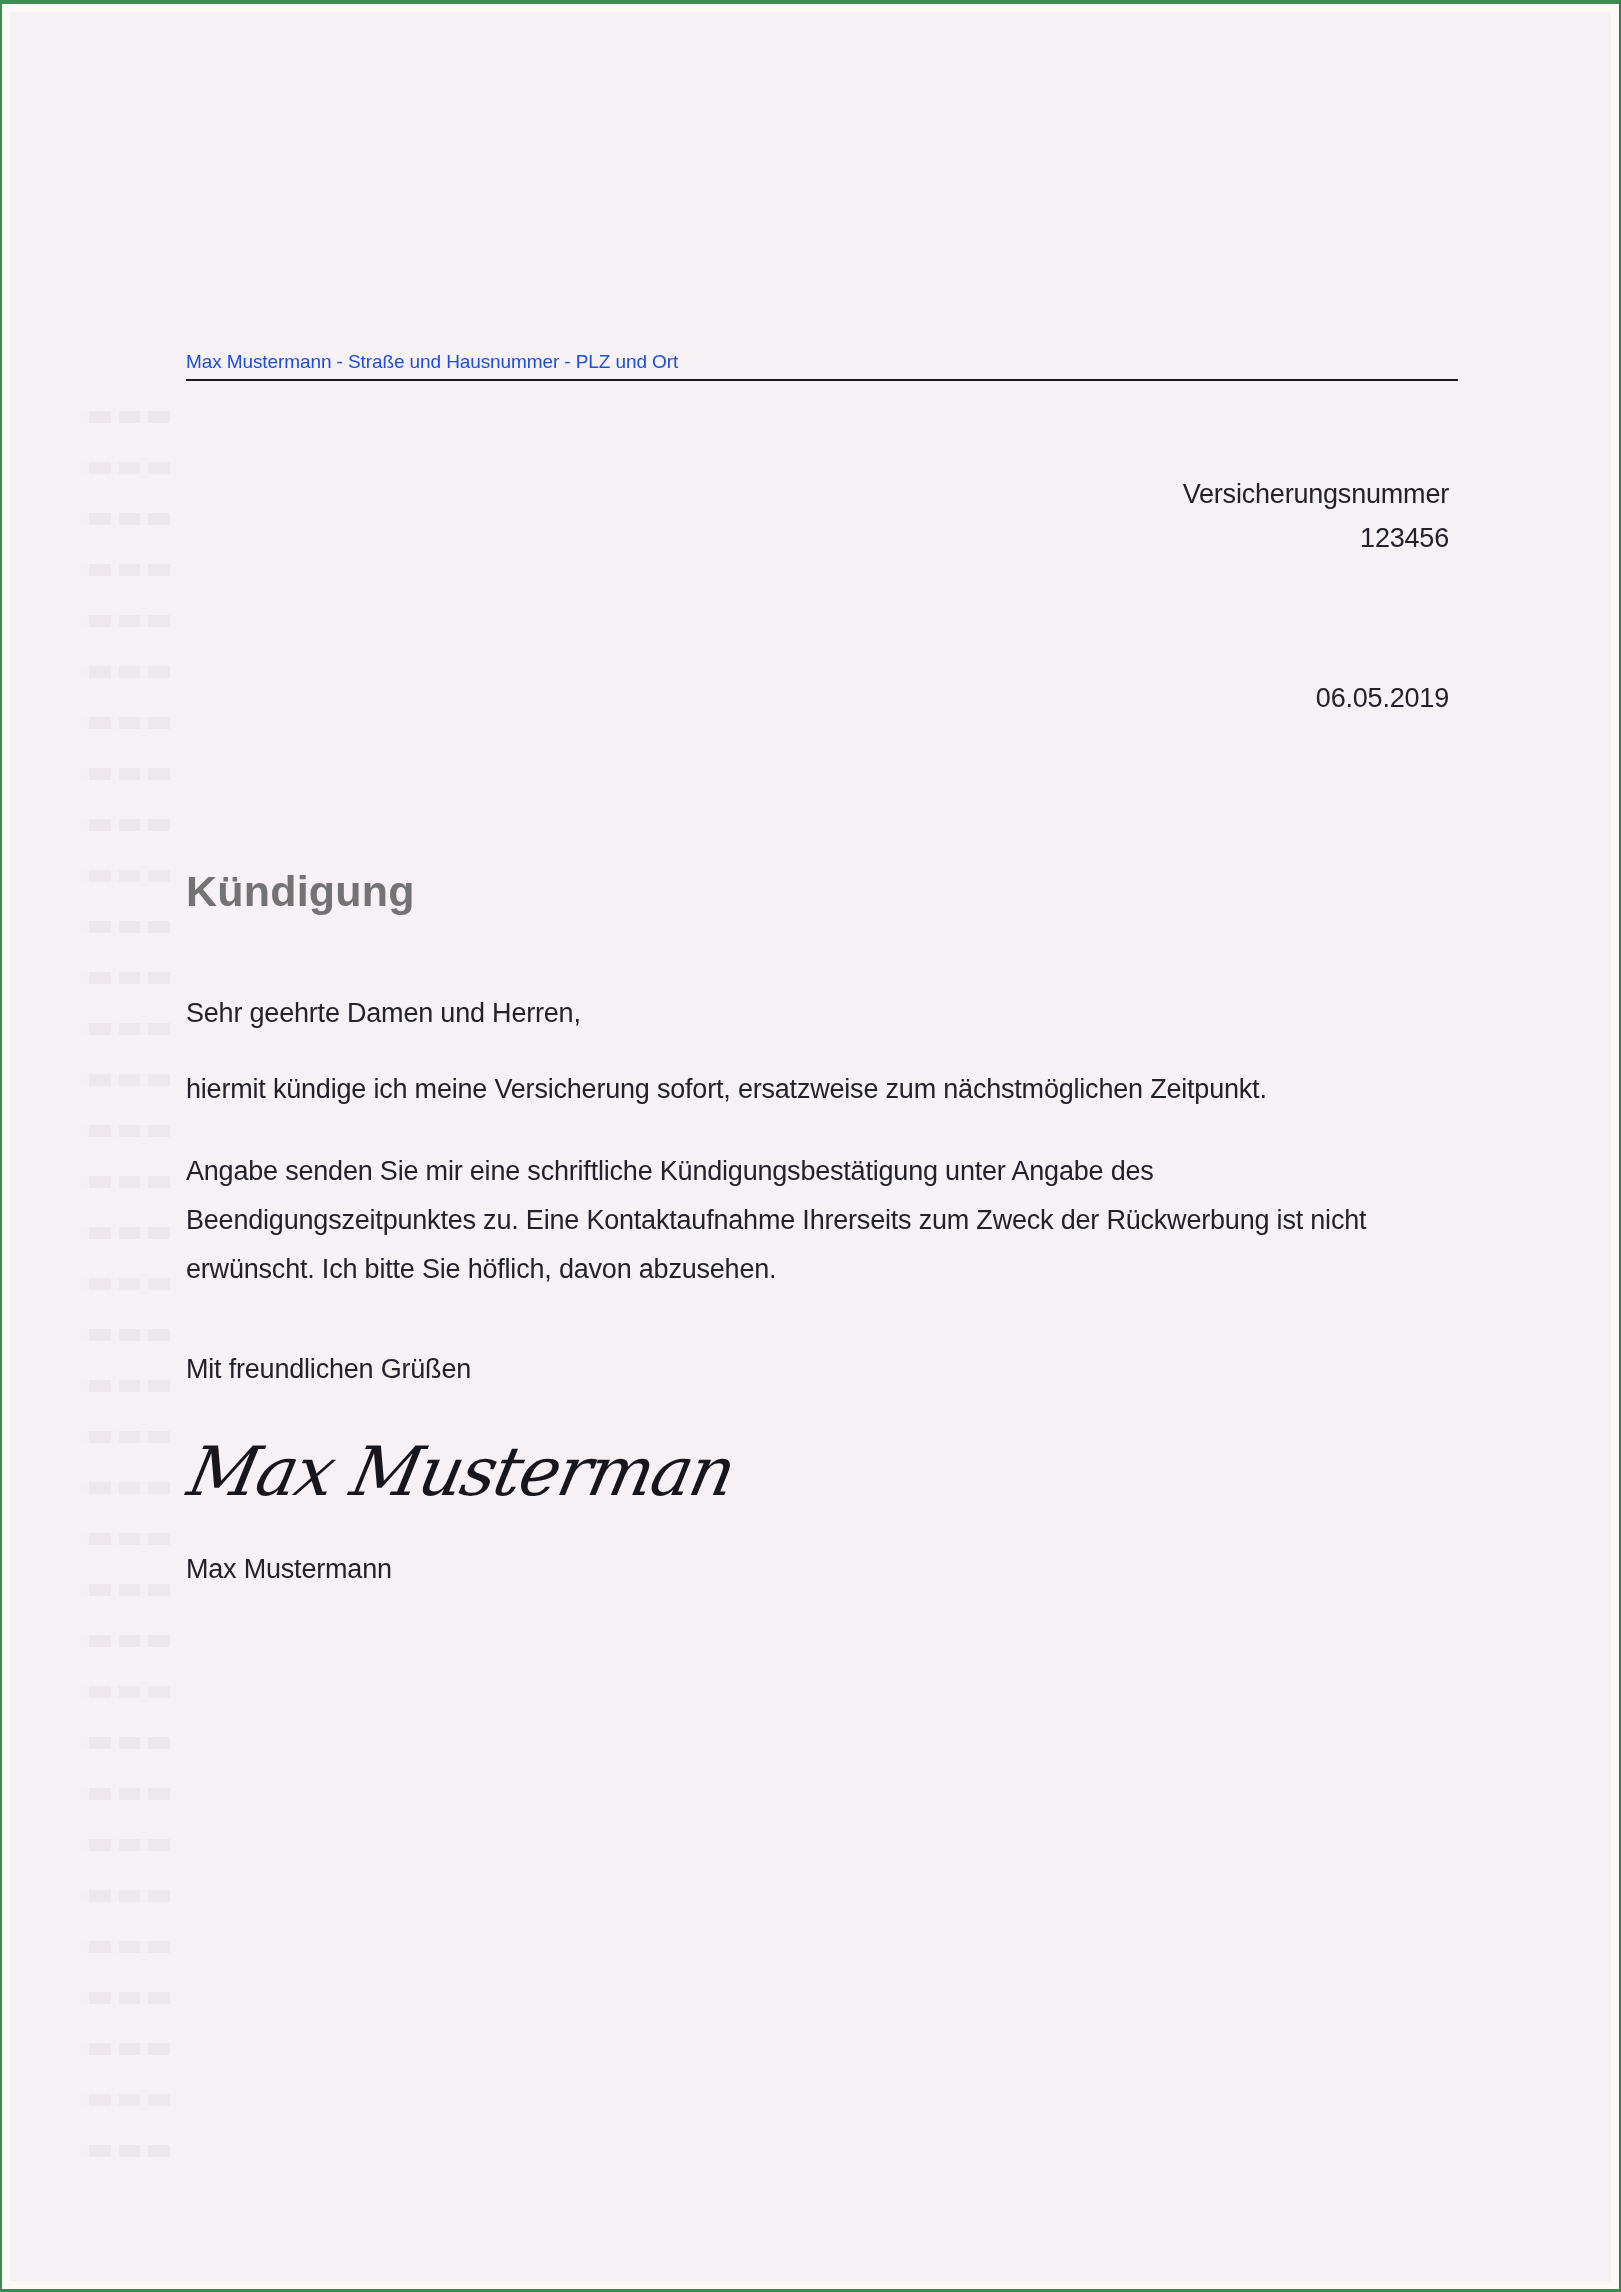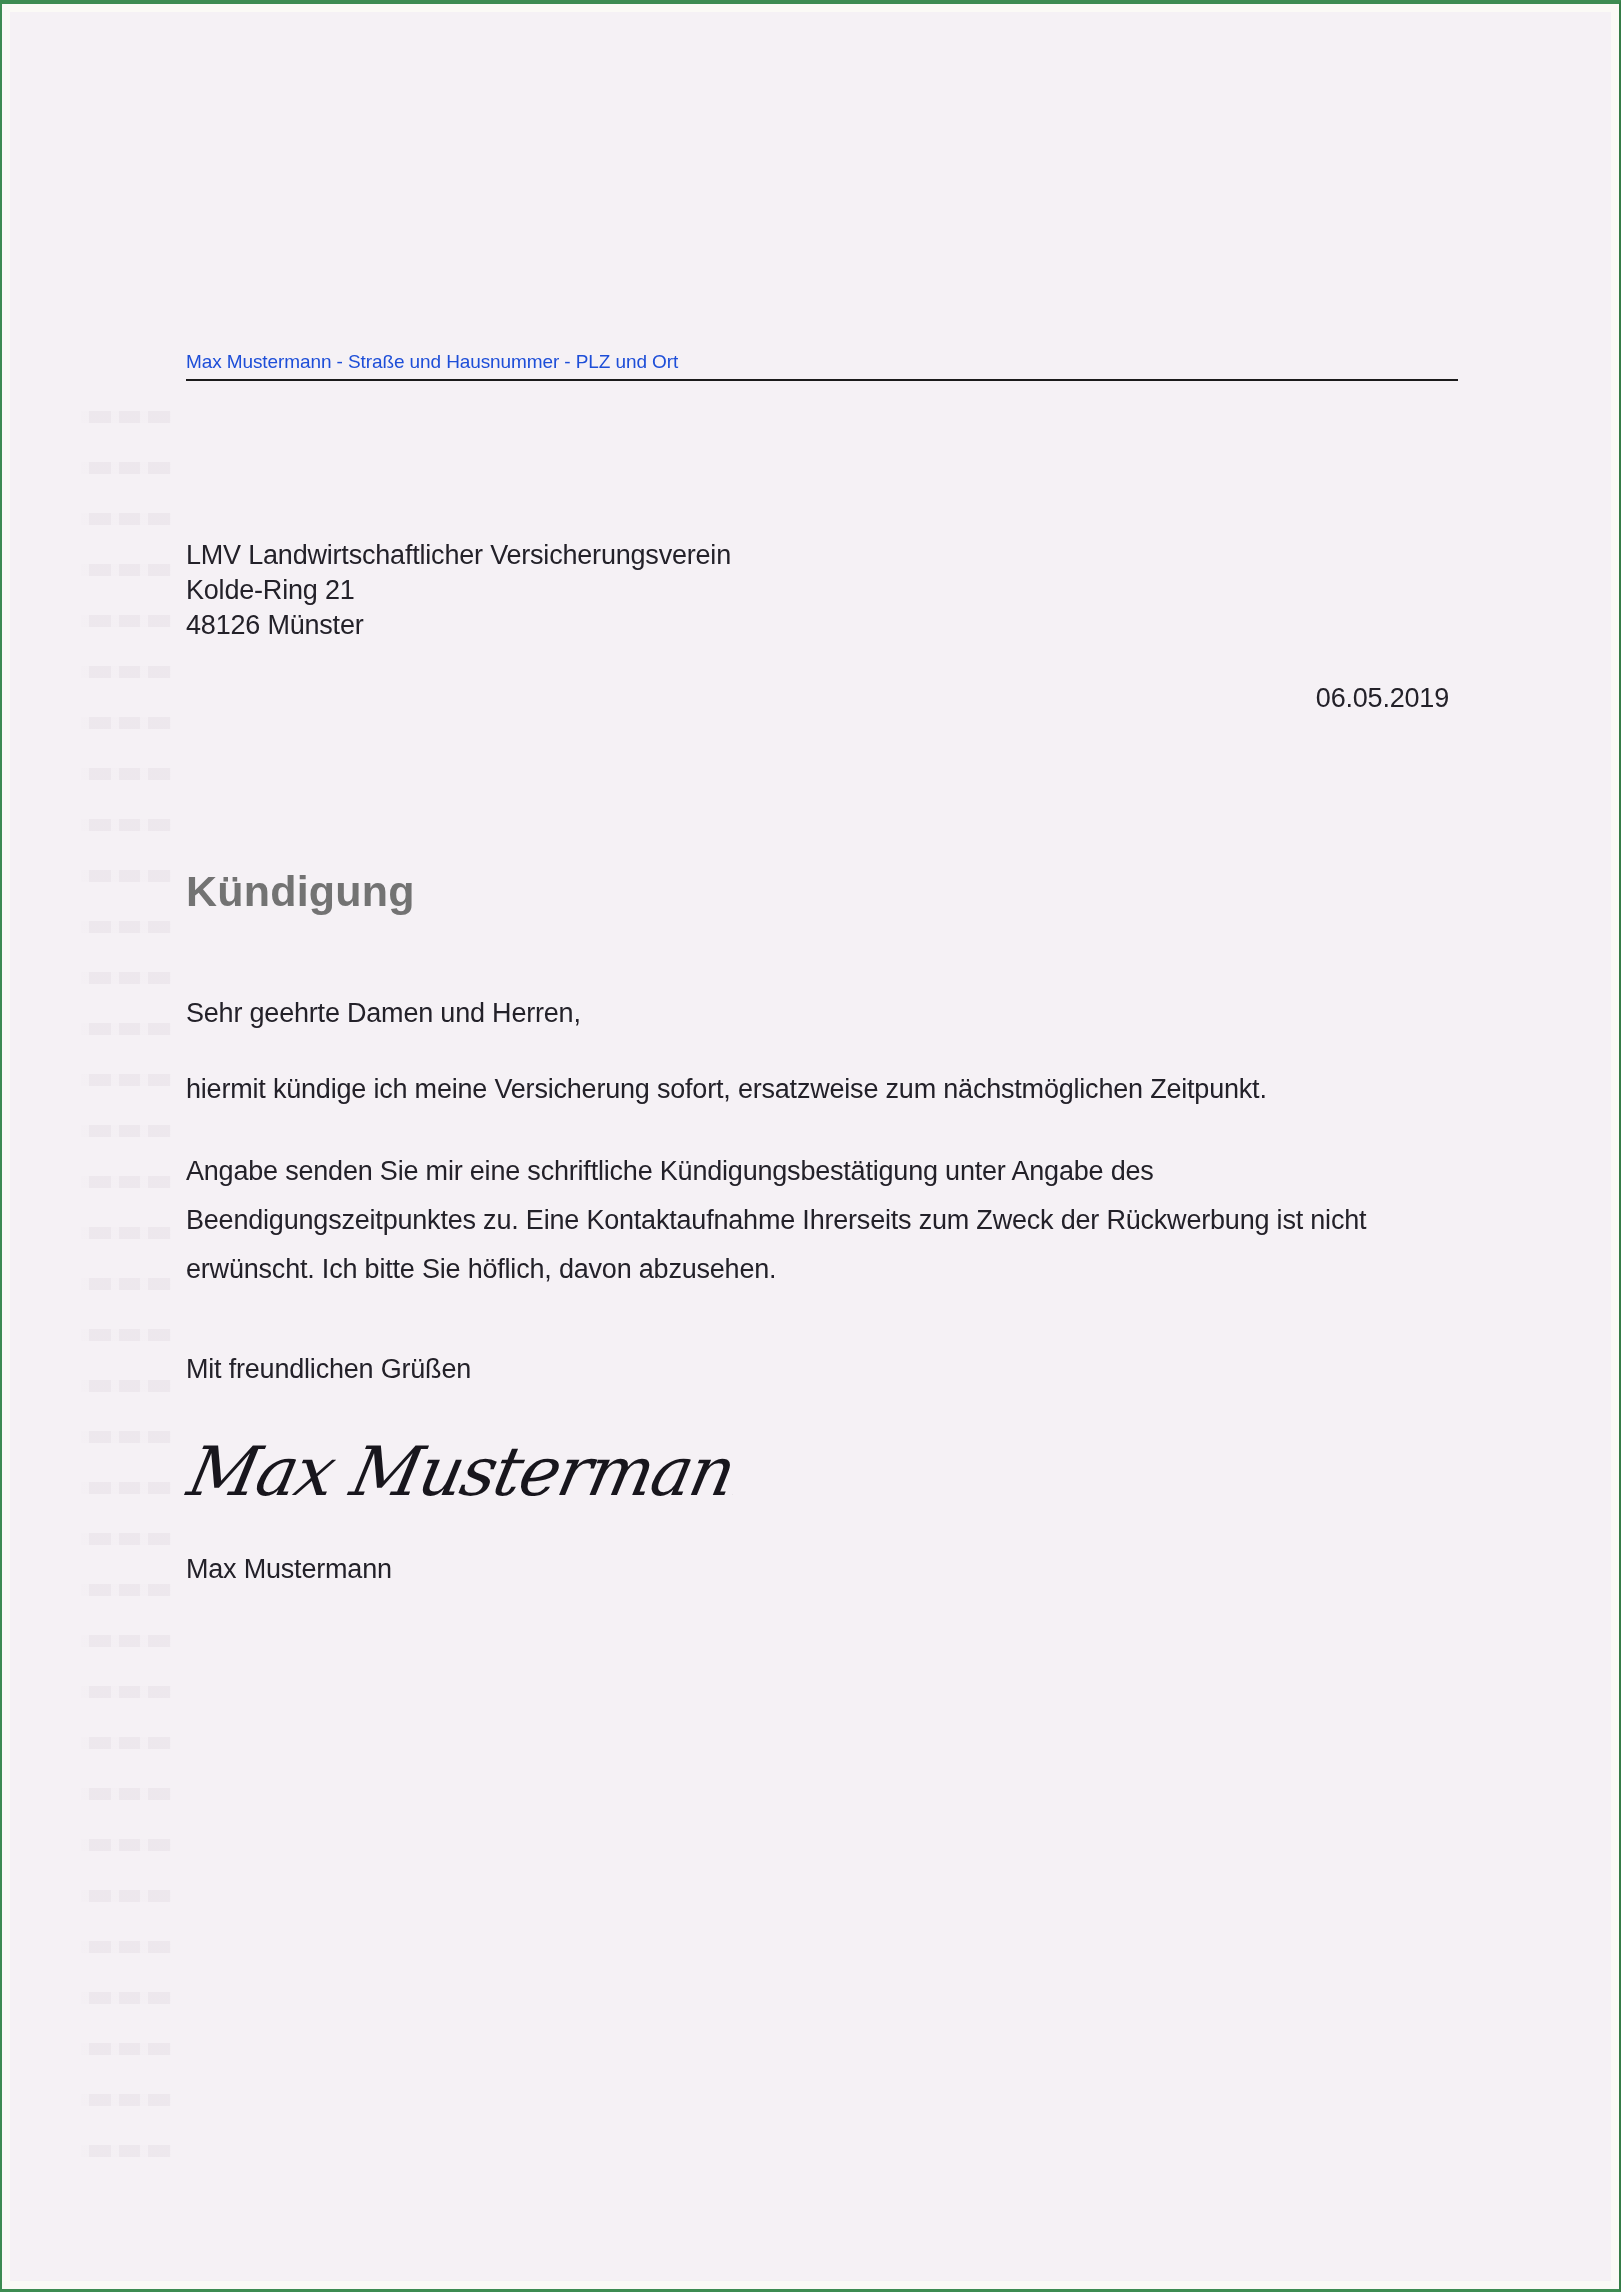--- a/index.html
+++ b/index.html
@@ -143,26 +143,25 @@
 </style>
 </head>
 <body>
 
 <div class="sheet">
 
   <div class="ghost-column"></div>
 
   <div class="sender-line">Max Mustermann - Straße und Hausnummer - PLZ und Ort</div>
 
+  <div class="meta-block">
+    <div class="meta-label">Versicherungsnummer</div>
+    <div class="meta-value">123456</div>
+  </div>
 
-  <div class="recipient">
-    <div>LMV Landwirtschaftlicher Versicherungsverein</div>
-    <div>Kolde-Ring 21</div>
-    <div>48126 Münster</div>
-  </div>
 
   <div class="date-line">06.05.2019</div>
 
   <div class="subject">Kündigung</div>
 
   <div class="salutation">Sehr geehrte Damen und Herren,</div>
 
   <div class="para1">hiermit kündige ich meine Versicherung sofort, ersatzweise zum nächstmöglichen Zeitpunkt.</div>
 
   <div class="para2">

